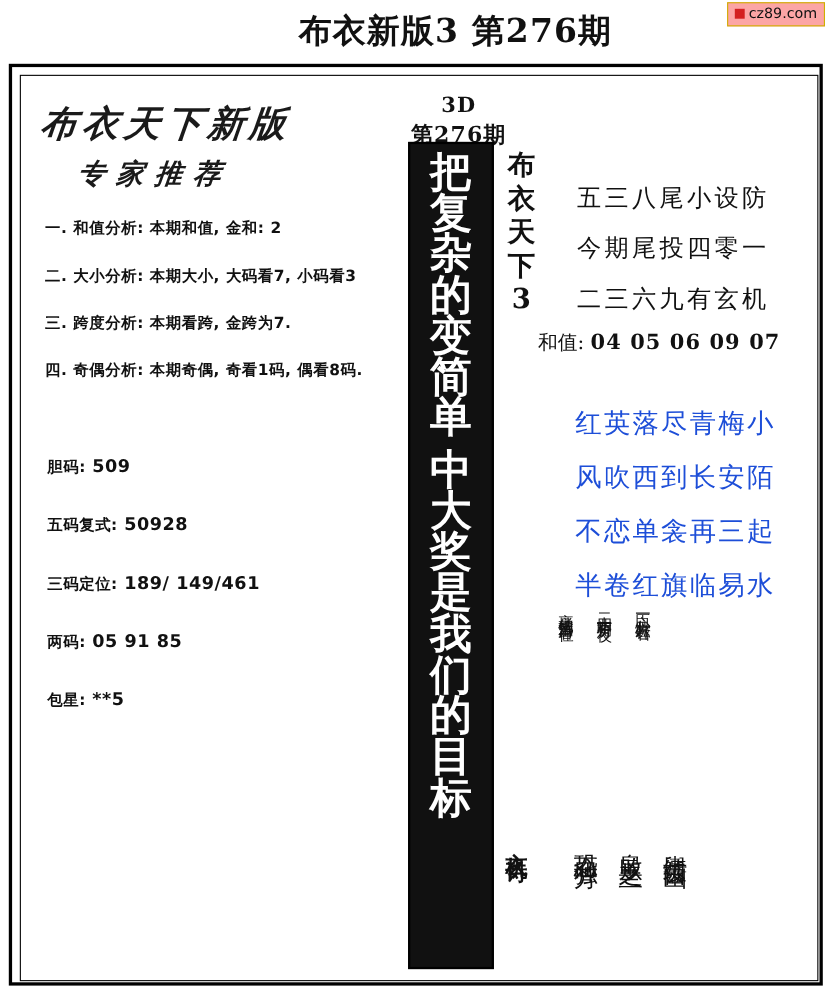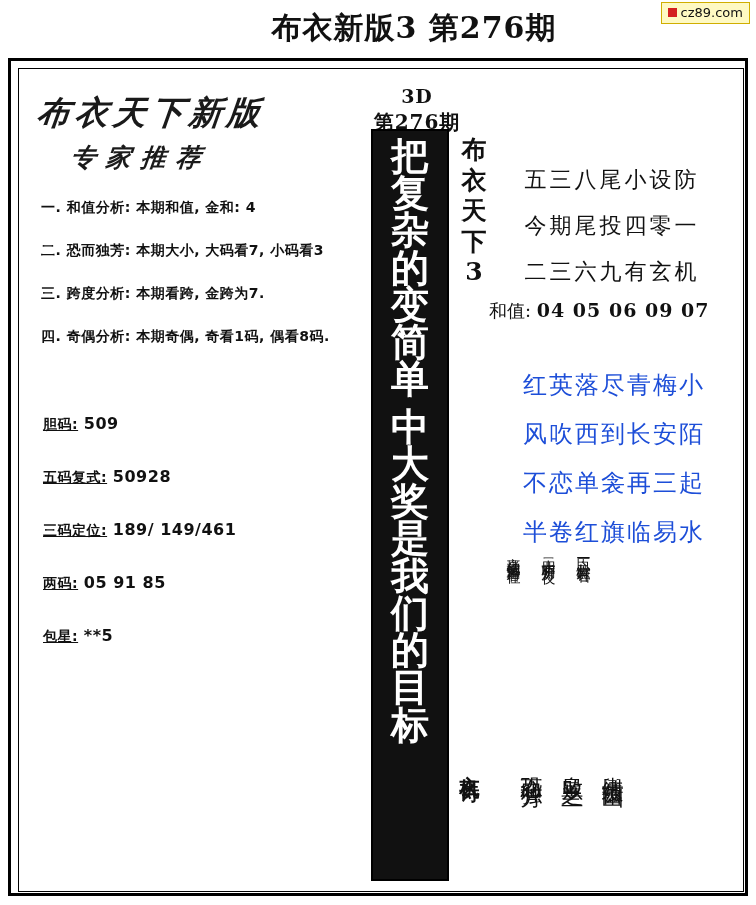--- a/index.html
+++ b/index.html
@@ -38,21 +38,21 @@
     font-weight: bold;
     font-size: 30px;
     letter-spacing: 1px;
     color: #111;
     padding-left: 36px;
   }
   .logo-box {
     position: absolute;
     top: 2px;
     right: 6px;
-    background: #fef9c3;
+    background: #fca5a5;
     border: 1px solid #d0ae00;
     padding: 2px 6px 3px 6px;
     font-size: 13px;
     font-family: "DejaVu Sans", "Liberation Sans", sans-serif;
     color: #111;
     display: flex;
     align-items: center;
     gap: 4px;
   }
   .logo-sq {
@@ -135,21 +135,21 @@
     width: 300px;
   }
   .pick-line {
     font-size: 15px;
     font-weight: bold;
     color: #111;
     margin-bottom: 33px;
     letter-spacing: 0.5px;
     white-space: nowrap;
   }
-  .pick-line .lbl { font-size: 14px; text-decoration: underline; }
+  .pick-line .lbl { font-size: 14px; }
   .pick-line .val { font-size: 16px; }
 
   
   .banner-head {
     position: absolute;
     top: 16px;
     left: 352px;
     width: 92px;
     text-align: center;
     font-family: "DejaVu Serif", "Liberation Serif", serif;
@@ -319,22 +319,22 @@
   </div>
 
   <div class="frame-outer">
     <div class="frame-inner">
 
       <div class="left-col">
         <div class="brand-cn">布衣天下新版</div>
         <div class="brand-sub">专家推荐</div>
 
         <div class="analysis">
-          <div class="analysis-line">一. 和值分析: 本期和值, 金和: 4</div>
-          <div class="analysis-line">二. 恐而独芳: 本期大小, 大码看7, 小码看3</div>
+          <div class="analysis-line">一. 和值分析: 本期和值, 金和: 2</div>
+          <div class="analysis-line">二. 大小分析: 本期大小, 大码看7, 小码看3</div>
           <div class="analysis-line">三. 跨度分析: 本期看跨, 金跨为7.</div>
           <div class="analysis-line">四. 奇偶分析: 本期奇偶, 奇看1码, 偶看8码.</div>
         </div>
 
         <div class="picks">
           <div class="pick-line">
             <span class="lbl">胆码:</span>
             <span class="val">509</span>
           </div>
           <div class="pick-line">

